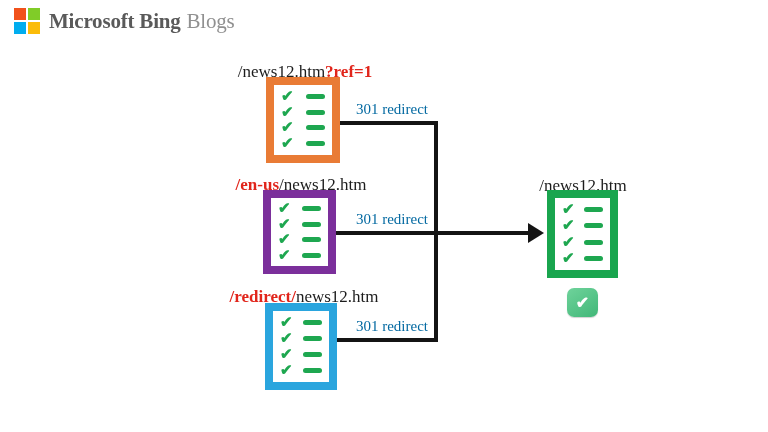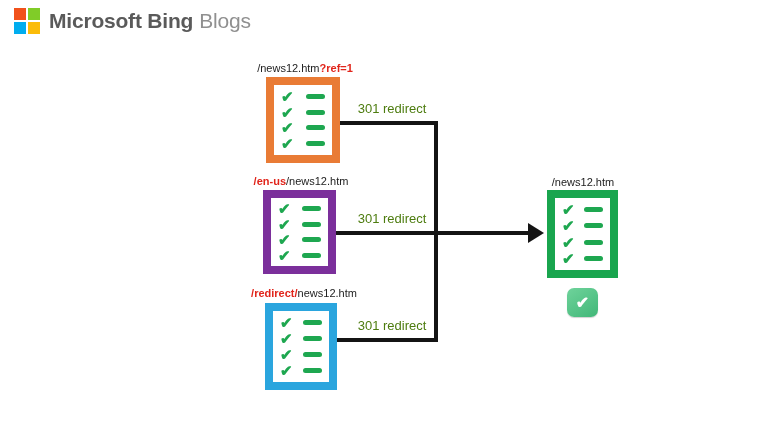--- a/index.html
+++ b/index.html
@@ -1,18 +1,18 @@
 <!DOCTYPE html>
 <html><head>
 <meta charset="utf-8">
 <style>
   * { margin:0; padding:0; box-sizing:border-box; }
   html,body { background:#ffffff; }
   body { font-family:"Liberation Sans", sans-serif; }
-  .stage { position:relative; width:752px; height:432px; background:#ffffff; overflow:hidden; }
+  .stage { position:relative; width:752px; height:432px; background:#ffffff; overflow:hidden;font-family:Liberation Serif, serif; }
 
   
   .logo-row { position:absolute; left:14px; top:8px; display:flex; align-items:center; }
   .ms-squares { display:grid; grid-template-columns:12px 12px; grid-template-rows:12px 12px; gap:2px; margin-right:9px; }
   .ms-squares div { width:12px; height:12px; }
   .brand { font-size:21px; letter-spacing:-0.2px; white-space:nowrap; }
   .brand-primary { font-weight:700; color:#5a5a5a; }
   .brand-secondary { font-weight:400; color:#909090; margin-left:6px; }
 
   
@@ -22,29 +22,29 @@
   .chk { font-weight:700; font-size:15px; line-height:1; }
   .dash { width:19px; height:5px; border-radius:2.5px; }
 
   .doc-1 { left:266px; top:77px;  width:74px; height:86px; border:8px solid; }
   .doc-2 { left:263px; top:190px; width:73px; height:84px; border:8px solid; }
   .doc-3 { left:265px; top:303px; width:72px; height:87px; border:8px solid; }
   .doc-4 { left:547px; top:190px; width:71px; height:88px; border:8px solid; }
 
   
   .url-label { position:absolute; transform:translateX(-50%); white-space:nowrap;
-               font-size:11px; font-weight:500; color:#1c1c1c; }
+               font-size:17px; font-weight:500; color:#1c1c1c; }
   .url-label .red { color:#e1251b; font-weight:700; }
   .lbl-1 { left:305px; top:62px; }
   .lbl-2 { left:301px; top:175px; }
   .lbl-3 { left:304px; top:287px; }
   .lbl-4 { left:583px; top:176px; }
 
   .redirect-label { position:absolute; transform:translateX(-50%); white-space:nowrap;
-                    font-size:13px; color:#4d7c0f; }
+                    font-size:15px; color:#0369a1; }
   .rl-1 { left:392px; top:101px; }
   .rl-2 { left:392px; top:211px; }
   .rl-3 { left:392px; top:318px; }
 
   
   .line { position:absolute; background:#141414; }
   .h1 { left:340px; top:121px; width:96px;  height:4px; }
   .vv { left:434px; top:121px; width:4px;   height:221px; }
   .h2 { left:336px; top:231px; width:193px; height:4px; }
   .h3 { left:337px; top:338px; width:99px;  height:4px; }

